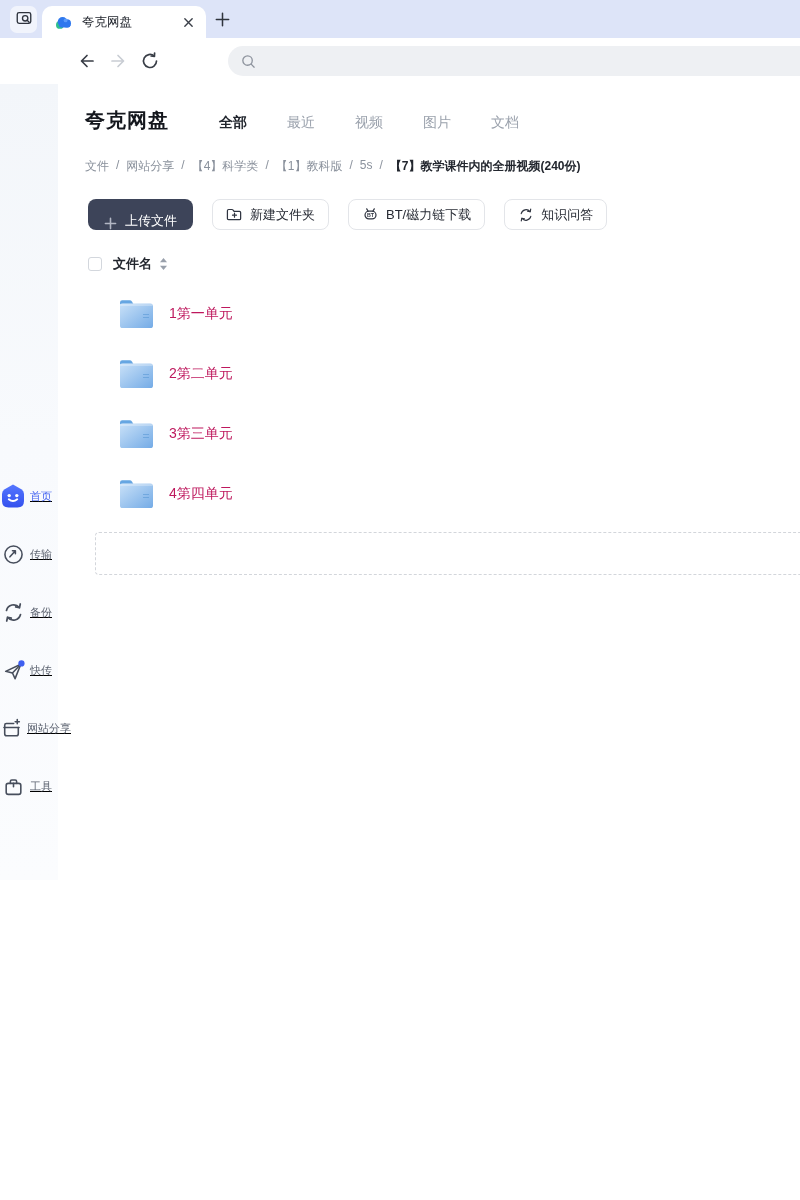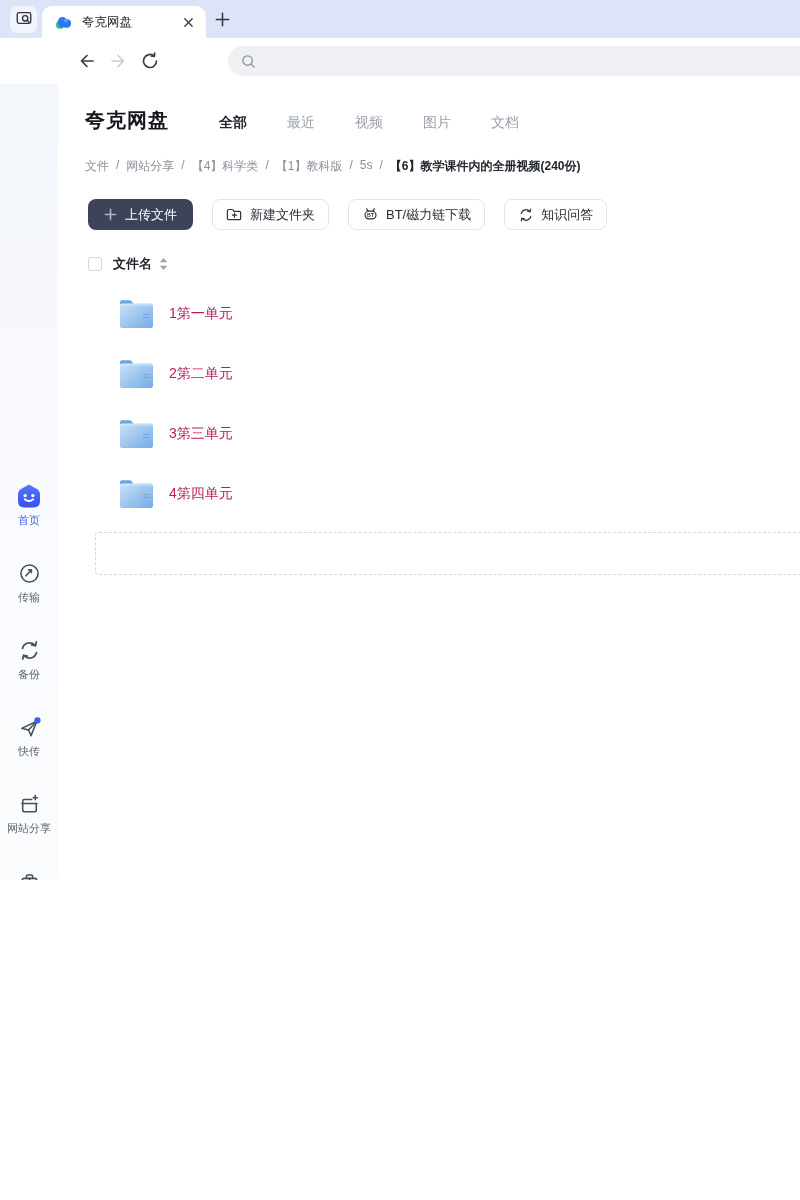--- a/index.html
+++ b/index.html
@@ -21,40 +21,40 @@
   .toolbar { position:absolute; top:38px; left:0; right:0; height:46px; background:#fff; }
   .nav-ico { position:absolute; top:13px; width:20px; height:20px; cursor:pointer; }
   .ico-back { left:77px; } .ico-fwd { left:108px; } .ico-refresh { left:140px; }
   .searchbar { position:absolute; left:228px; right:-20px; top:8px; height:30px; background:#eef0f3;
                border-radius:15px; display:flex; align-items:center; padding-left:12px; cursor:text; }
 
   
   .sidebar { position:absolute; left:0; top:84px; width:58px; bottom:0;
              background:linear-gradient(180deg,#f3f6fa 0%,#f8fafd 45%,#fbfcfe 100%); }
   .side-nav { position:absolute; top:399px; left:0; width:58px; display:flex; flex-direction:column; gap:32px; }
-  .side-item { display:flex; flex-direction:column; align-items:center; gap:4px; cursor:pointer; }
+  .side-item { display:flex; align-items:center; gap:4px; cursor:pointer;text-decoration:underline; }
   .side-ic { width:26px; height:26px; display:flex; align-items:center; justify-content:center; position:relative; }
   .side-label { font-size:11px; color:#5c6370; white-space:nowrap; }
   .side-item.active .side-label { color:#3e5ff0; }
 
   
   .main { position:absolute; left:58px; top:84px; right:0; }
   .page-head { display:flex; align-items:baseline; padding:23px 0 0 27px; }
   .page-title { font-size:20px; font-weight:bold; color:#14171d; letter-spacing:1px; }
   .view-tabs { display:flex; gap:40px; margin-left:50px; font-size:14px; color:#9aa1ac; }
   .view-tab { cursor:pointer; }
   .view-tab.active { color:#22262e; font-weight:bold; }
 
   .breadcrumb { margin:24px 0 0 27px; font-size:12px; color:#8a919c; display:flex; gap:7px; align-items:flex-start; flex-wrap:nowrap; white-space:nowrap; }
   .crumb { cursor:pointer; }
   .crumb-cur { color:#22262e; font-weight:bold; }
 
   .actions { margin:24px 0 0 30px; display:flex; gap:19px; align-items:center; }
   .btn { height:31px; border-radius:8px; display:flex; align-items:center; font-size:13px; cursor:pointer; }
-  .btn-upload { background:#3d4459; color:#fff; padding:0 16px; gap:8px; }
+  .btn-upload { background:#3d4459; color:#fff; padding:0 16px; gap:8px;align-items:flex-end; }
   .btn-line { border:1px solid #e3e5e9; color:#272b34; padding:0 13px; gap:7px; background:#fff; }
 
   .list-head { margin:25px 0 8px 30px; display:flex; align-items:center; gap:11px; }
   .checkbox { width:14px; height:14px; border:1.5px solid #d3d7dd; border-radius:3px; background:#fff; cursor:pointer; }
   .name-h { font-size:13px; color:#23272f; font-weight:bold; }
   .sort-ic { display:flex; align-items:center; margin-left:-4px; cursor:pointer; }
 
   .rows { margin-top:11px; }
   .row { height:60px; display:flex; align-items:center; padding-left:58px; gap:13px; cursor:pointer; }
   .row-name { font-size:14px; color:#be185d; }
@@ -251,21 +251,21 @@
       <span class="crumb">文件</span>
       <span>/</span>
       <span class="crumb">网站分享</span>
       <span>/</span>
       <span class="crumb">【4】科学类</span>
       <span>/</span>
       <span class="crumb">【1】教科版</span>
       <span>/</span>
       <span class="crumb">5s</span>
       <span>/</span>
-      <span class="crumb-cur">【6】教学课件内的全册视频(240份)</span>
+      <span class="crumb-cur">【7】教学课件内的全册视频(240份)</span>
     </div>
 
     <div class="actions">
       <div class="btn btn-upload">
         <span style="display:flex">
           <svg width="13" height="13" viewBox="0 0 14 14">
               <path d="M7 1.5 V12.5 M1.5 7 H12.5" stroke="#b2b6c4" stroke-width="1.7" stroke-linecap="round"></path>
             </svg>
         </span>
         <span>上传文件</span>

